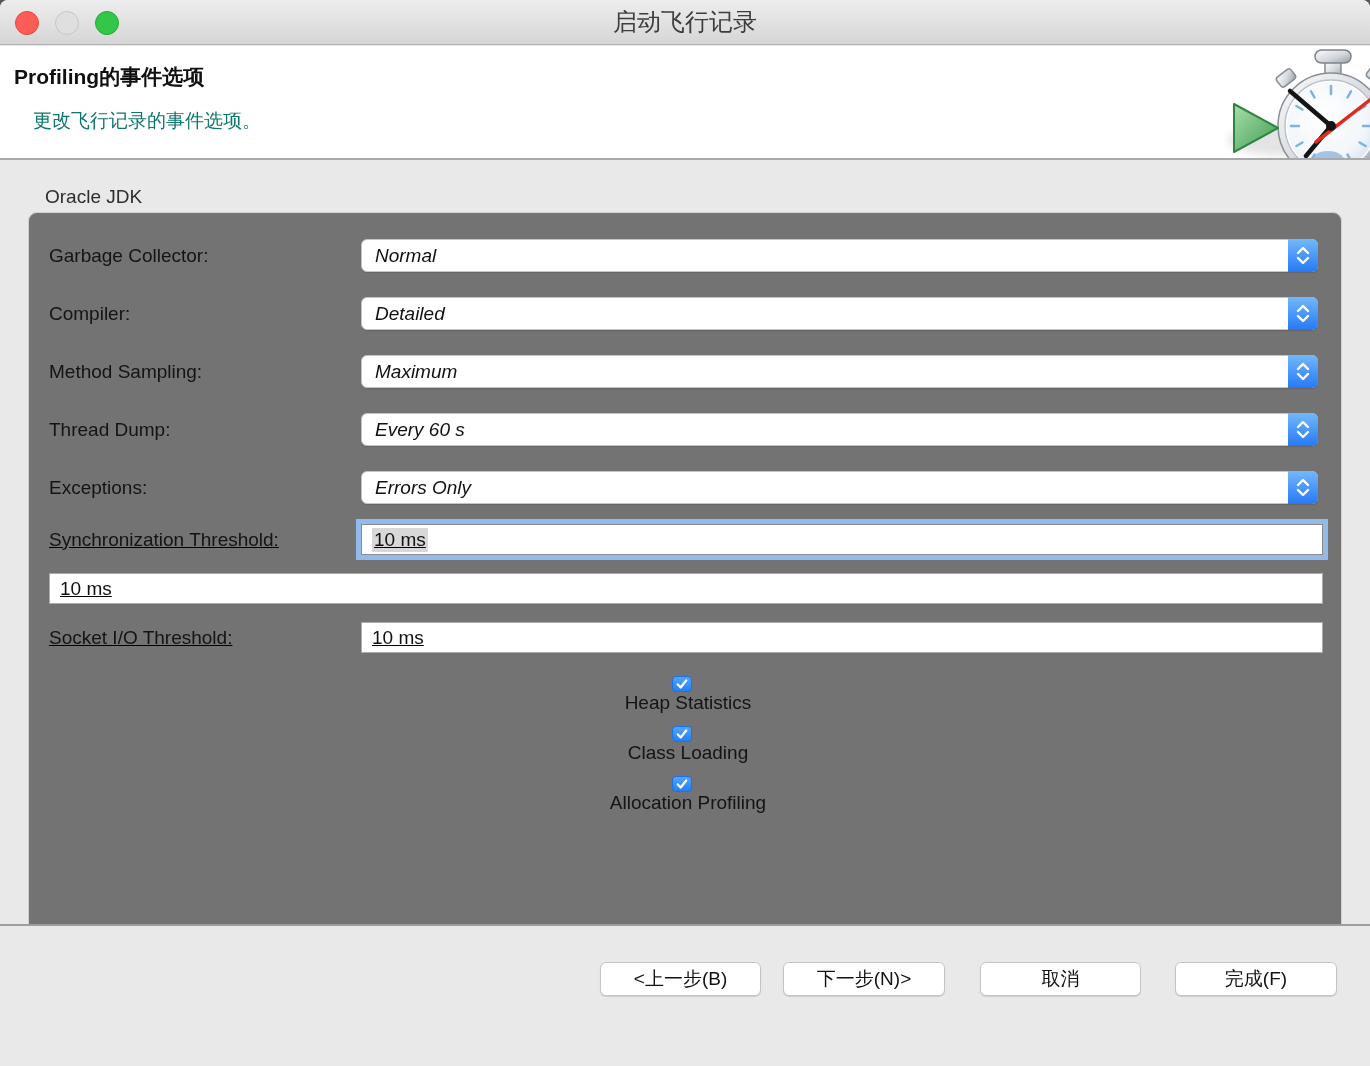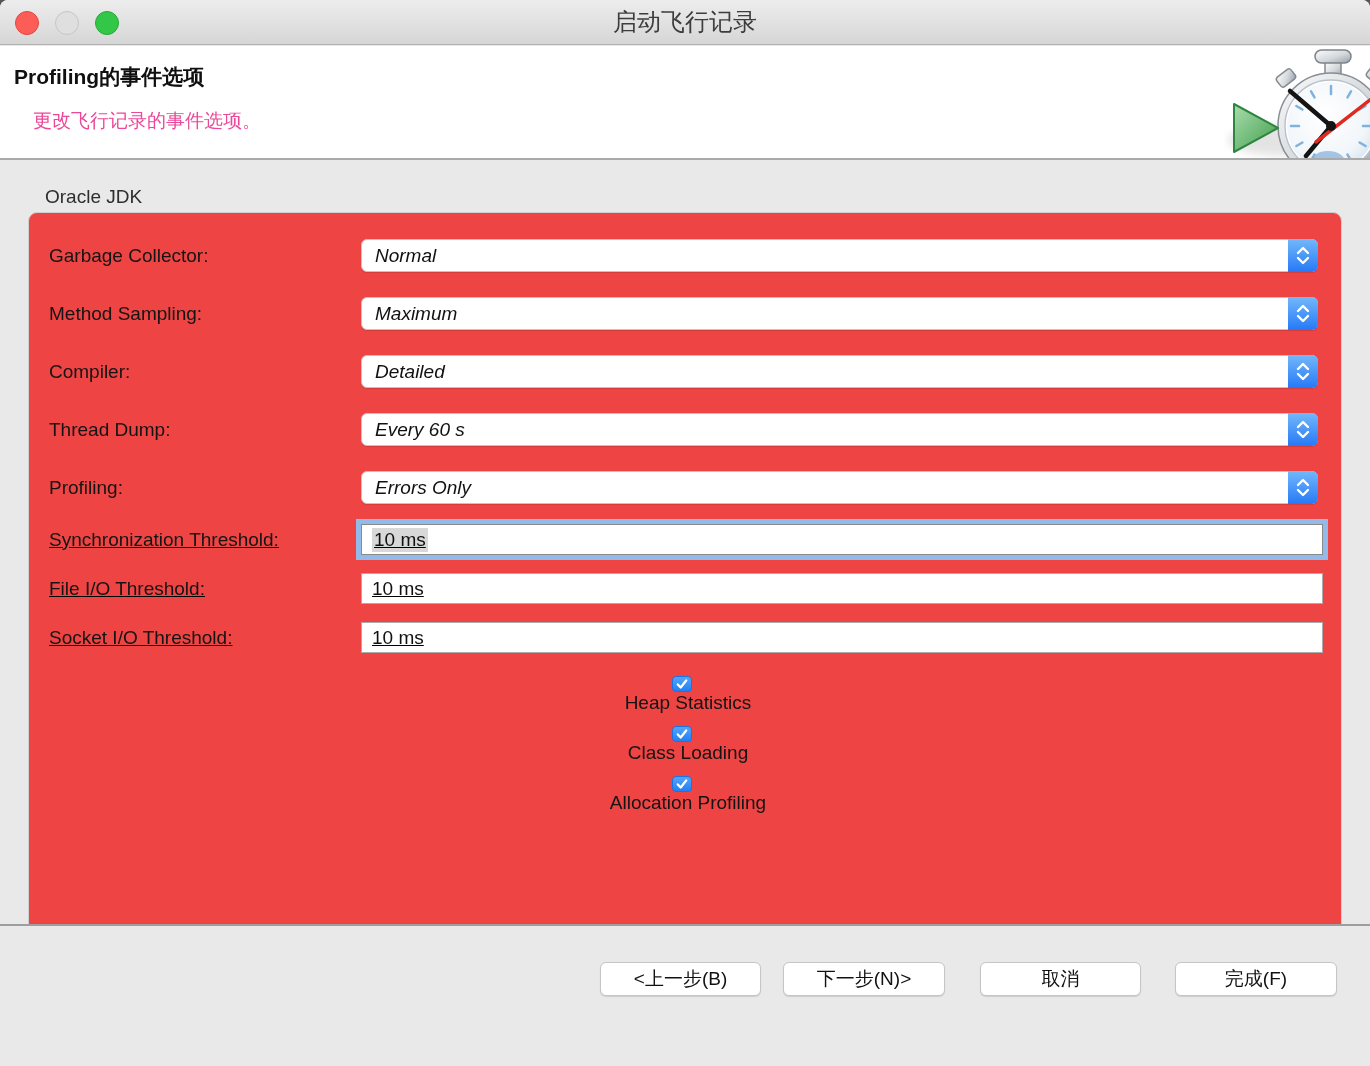--- a/index.html
+++ b/index.html
@@ -15,28 +15,28 @@
   .tl.red   { background:#fc5d57; border:1px solid #e2443f; }
   .tl.gray  { background:#dfdfdf; border:1px solid #c6c6c6; }
   .tl.green { background:#33c748; border:1px solid #24a834; }
   .window-title { position:absolute; left:0; right:0; top:0; height:44px; line-height:44px;
     text-align:center; font-size:24px; font-weight:500; color:#3d3d3d; }
 
   
   .header { position:absolute; left:0; top:46px; width:100%; height:114px; background:#ffffff;
     border-bottom:2px solid #a9a9a9; overflow:hidden; }
   .header h1 { position:absolute; left:14px; top:17px; font-size:21px; font-weight:bold; color:#101010; }
-  .header p  { position:absolute; left:33px; top:62px; font-size:19px; color:#ec4899; }
+  .header p  { position:absolute; left:33px; top:62px; font-size:19px; color:#0f766e; }
   .wizard-icon { position:absolute; right:-12px; top:2px; }
 
   
   .content { position:absolute; left:0; top:162px; width:100%; height:800px; background:#e9e9e9; }
   .group-label { position:absolute; left:45px; top:24px; font-size:19px; color:#2e2e2e; }
   .group-box { position:absolute; left:28px; top:50px; width:1314px; height:720px;
-    background:#ef4444; border:1px solid #d0d0d0; border-radius:9px;
+    background:#737373; border:1px solid #d0d0d0; border-radius:9px;
     padding:26px 18px 0 20px; }
 
   .row { display:flex; align-items:center; }
   .row-label { width:312px; font-size:19px; color:#141414; flex:0 0 312px; }
 
   .dd-row { height:33px; margin-bottom:25px; }
   .dropdown { flex:1; height:33px; margin-right:5px; background:#ffffff;
     border:1px solid #c4c4c4; border-radius:6px; position:relative;
     box-shadow:0 1px 1px rgba(0,0,0,0.12); display:flex; align-items:center; cursor:default; }
   .dd-value { font-size:19px; color:#111; padding-left:13px;font-style:italic; }
@@ -157,80 +157,79 @@
           <span class="dd-cap">
             <svg width="14" height="19" viewBox="0 0 14 19">
                 <path d="M2,7 L7,2 L12,7" fill="none" stroke="#fff" stroke-width="2.4" stroke-linecap="round" stroke-linejoin="round"></path>
                 <path d="M2,12 L7,17 L12,12" fill="none" stroke="#fff" stroke-width="2.4" stroke-linecap="round" stroke-linejoin="round"></path>
               </svg>
           </span>
         </div>
       </div>
 
       <div class="row dd-row">
+        <span class="row-label">Compiler:</span>
+        <div class="dropdown">
+          <span class="dd-value">Detailed</span>
+          <span class="dd-cap">
+            <svg width="14" height="19" viewBox="0 0 14 19">
+                <path d="M2,7 L7,2 L12,7" fill="none" stroke="#fff" stroke-width="2.4" stroke-linecap="round" stroke-linejoin="round"></path>
+                <path d="M2,12 L7,17 L12,12" fill="none" stroke="#fff" stroke-width="2.4" stroke-linecap="round" stroke-linejoin="round"></path>
+              </svg>
+          </span>
+        </div>
+      </div>
+
+      <div class="row dd-row">
         <span class="row-label">Method Sampling:</span>
         <div class="dropdown">
           <span class="dd-value">Maximum</span>
           <span class="dd-cap">
             <svg width="14" height="19" viewBox="0 0 14 19">
                 <path d="M2,7 L7,2 L12,7" fill="none" stroke="#fff" stroke-width="2.4" stroke-linecap="round" stroke-linejoin="round"></path>
                 <path d="M2,12 L7,17 L12,12" fill="none" stroke="#fff" stroke-width="2.4" stroke-linecap="round" stroke-linejoin="round"></path>
               </svg>
           </span>
         </div>
       </div>
 
       <div class="row dd-row">
-        <span class="row-label">Compiler:</span>
-        <div class="dropdown">
-          <span class="dd-value">Detailed</span>
-          <span class="dd-cap">
-            <svg width="14" height="19" viewBox="0 0 14 19">
-                <path d="M2,7 L7,2 L12,7" fill="none" stroke="#fff" stroke-width="2.4" stroke-linecap="round" stroke-linejoin="round"></path>
-                <path d="M2,12 L7,17 L12,12" fill="none" stroke="#fff" stroke-width="2.4" stroke-linecap="round" stroke-linejoin="round"></path>
-              </svg>
-          </span>
-        </div>
-      </div>
-
-      <div class="row dd-row">
         <span class="row-label">Thread Dump:</span>
         <div class="dropdown">
           <span class="dd-value">Every 60 s</span>
           <span class="dd-cap">
             <svg width="14" height="19" viewBox="0 0 14 19">
                 <path d="M2,7 L7,2 L12,7" fill="none" stroke="#fff" stroke-width="2.4" stroke-linecap="round" stroke-linejoin="round"></path>
                 <path d="M2,12 L7,17 L12,12" fill="none" stroke="#fff" stroke-width="2.4" stroke-linecap="round" stroke-linejoin="round"></path>
               </svg>
           </span>
         </div>
       </div>
 
       <div class="row dd-row">
-        <span class="row-label">Profiling:</span>
+        <span class="row-label">Exceptions:</span>
         <div class="dropdown">
           <span class="dd-value">Errors Only</span>
           <span class="dd-cap">
             <svg width="14" height="19" viewBox="0 0 14 19">
                 <path d="M2,7 L7,2 L12,7" fill="none" stroke="#fff" stroke-width="2.4" stroke-linecap="round" stroke-linejoin="round"></path>
                 <path d="M2,12 L7,17 L12,12" fill="none" stroke="#fff" stroke-width="2.4" stroke-linecap="round" stroke-linejoin="round"></path>
               </svg>
           </span>
         </div>
       </div>
 
       <div class="row field-row">
         <span class="row-label">Synchronization Threshold:</span>
         <div class="textfield focused">
           <span class="sel">10 ms</span>
         </div>
       </div>
 
       <div class="row field-row">
-        <span class="row-label">File I/O Threshold:</span>
         <div class="textfield">
           <span>10 ms</span>
         </div>
       </div>
 
       <div class="row field-row">
         <span class="row-label">Socket I/O Threshold:</span>
         <div class="textfield">
           <span>10 ms</span>
         </div>

